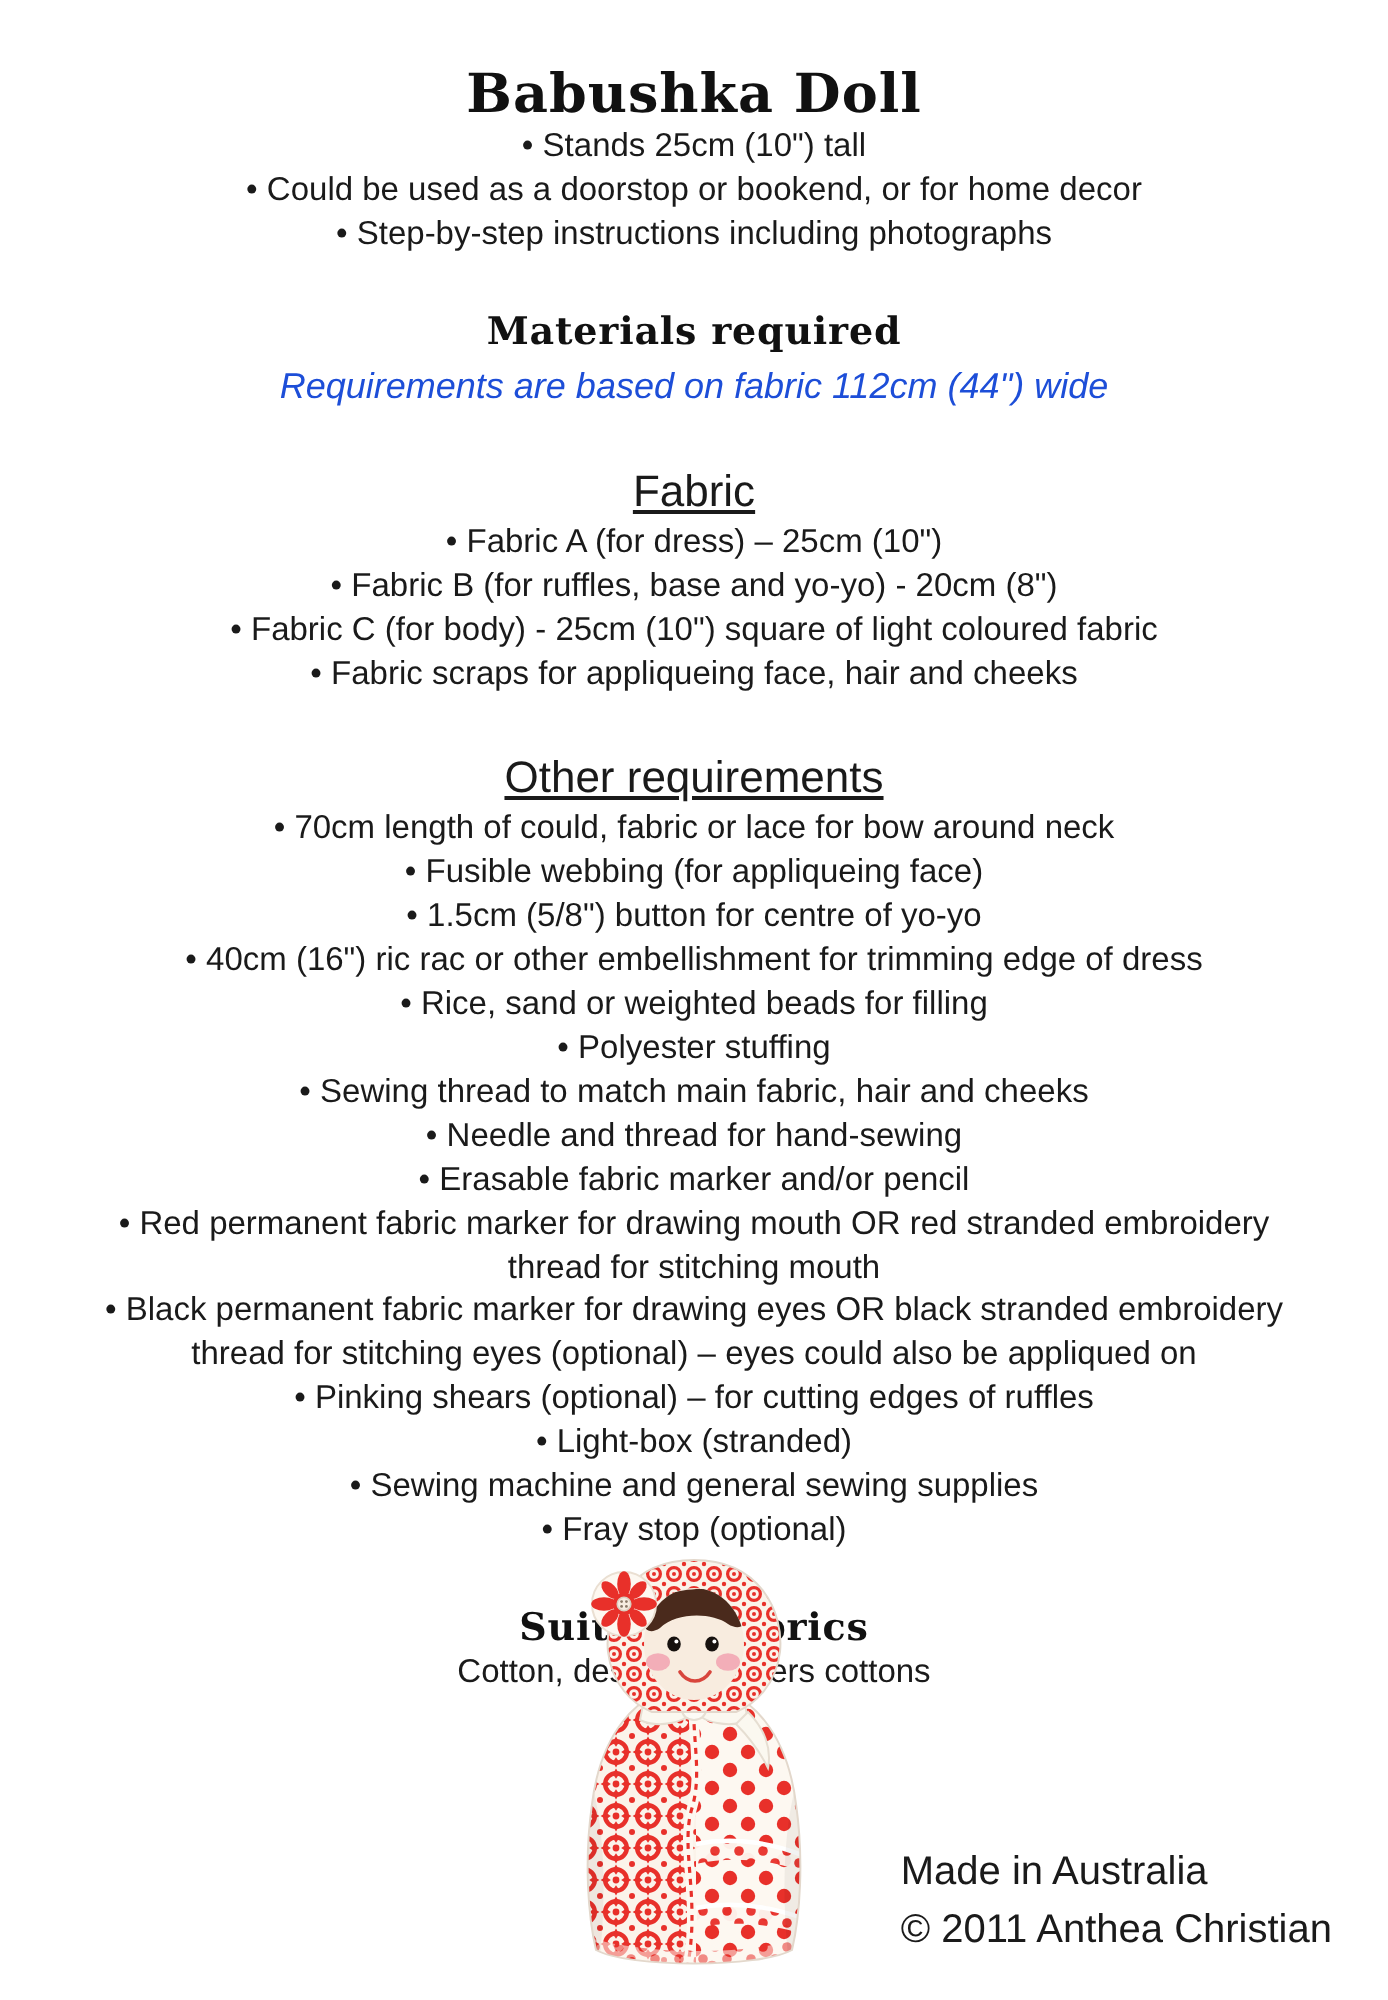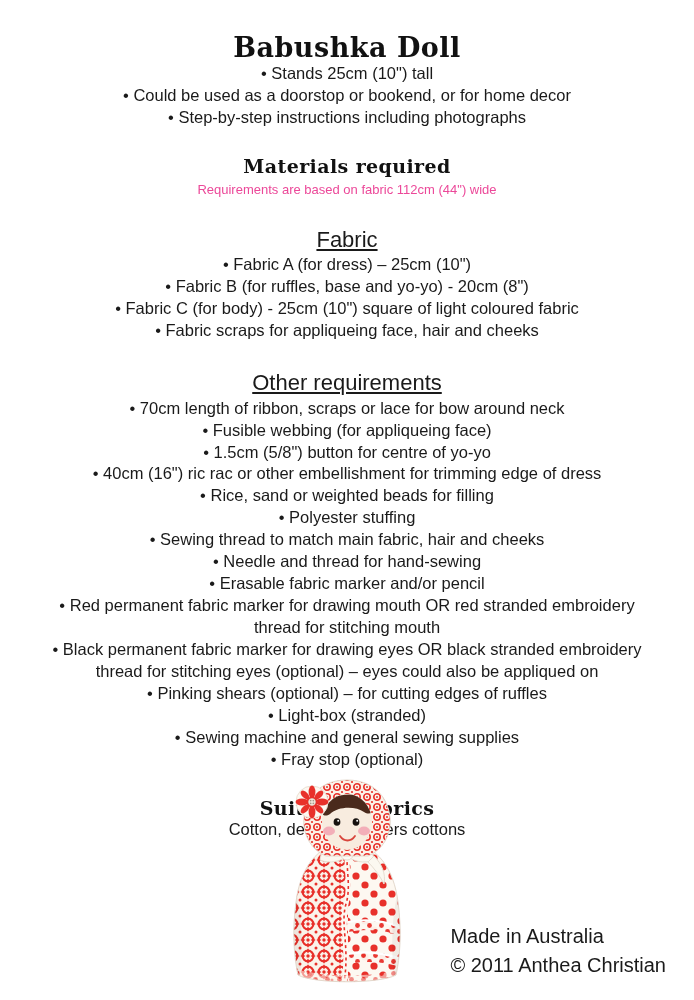--- a/index.html
+++ b/index.html
@@ -45,25 +45,26 @@
     font-weight: 700;
     font-size: 19px;
     letter-spacing: 0.4px;
     margin: 0;
     line-height: 1.2;
     color: #111;
   }
 
   .sub-italic {
     text-align: center;
-    font-size: 13px;
+    font-style: italic;
+    font-size: 18px;
     margin: 0;
     padding-top: 4px;
     line-height: 1.3;
-    color: #ec4899;
+    color: #1d4ed8;
   }
 
   .group-heading {
     text-align: center;
     font-size: 22px;
     margin: 0;
     line-height: 1.35;
     color: #1a1a1a;
   }
   .group-heading span.u {
@@ -155,21 +156,21 @@
     <li>Fabric scraps for appliqueing face, hair and cheeks</li>
   </ul>
 
   <div class="sp-26"></div>
 
   <p class="group-heading">
     <span class="u">Other requirements</span>
   </p>
 
   <ul class="bullet-list">
-    <li>70cm length of ribbon, scraps or lace for bow around neck</li>
+    <li>70cm length of could, fabric or lace for bow around neck</li>
     <li>Fusible webbing (for appliqueing face)</li>
     <li>1.5cm (5/8") button for centre of yo-yo</li>
     <li>40cm (16") ric rac or other embellishment for trimming edge of dress</li>
     <li>Rice, sand or weighted beads for filling</li>
     <li>Polyester stuffing</li>
     <li>Sewing thread to match main fabric, hair and cheeks</li>
     <li>Needle and thread for hand-sewing</li>
     <li>Erasable fabric marker and/or pencil</li>
     <li>Red permanent fabric marker for drawing mouth OR red stranded embroidery</li>
     <li class="nobullet">thread for stitching mouth</li>

